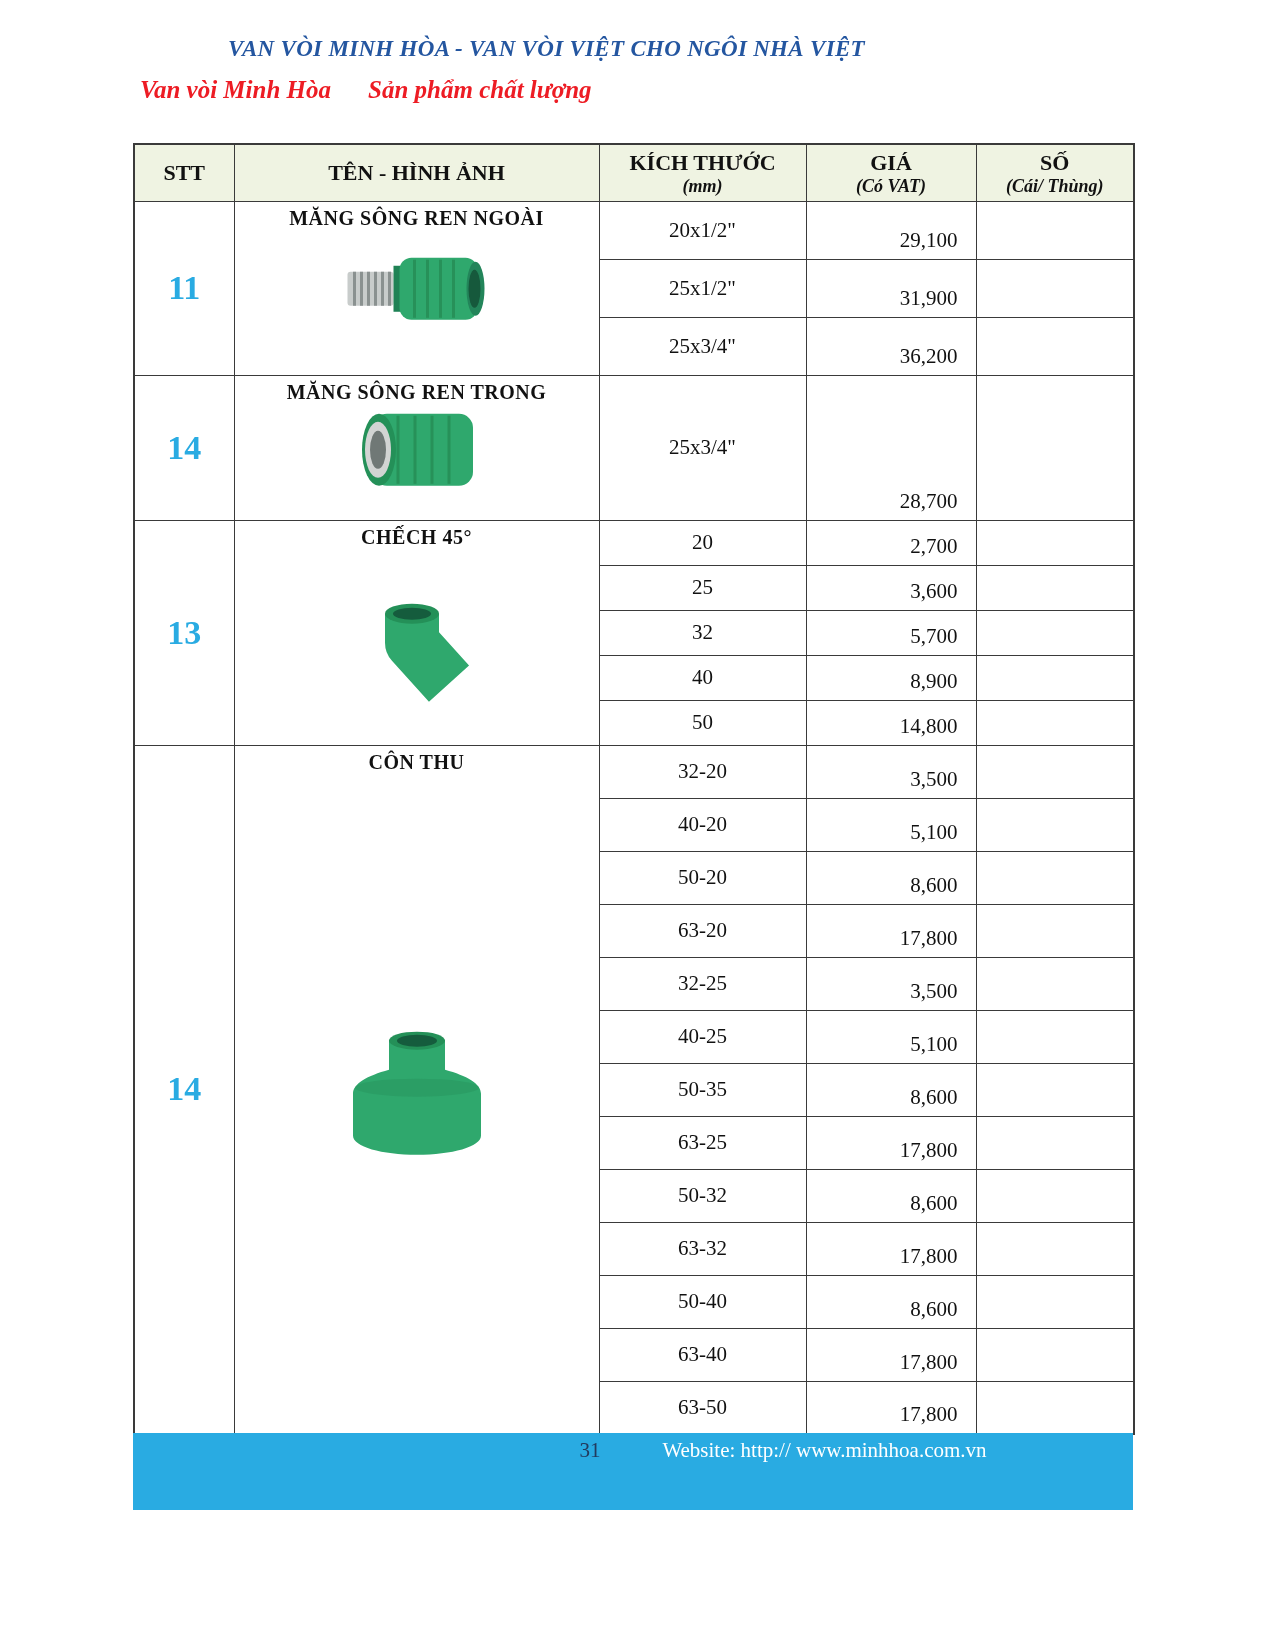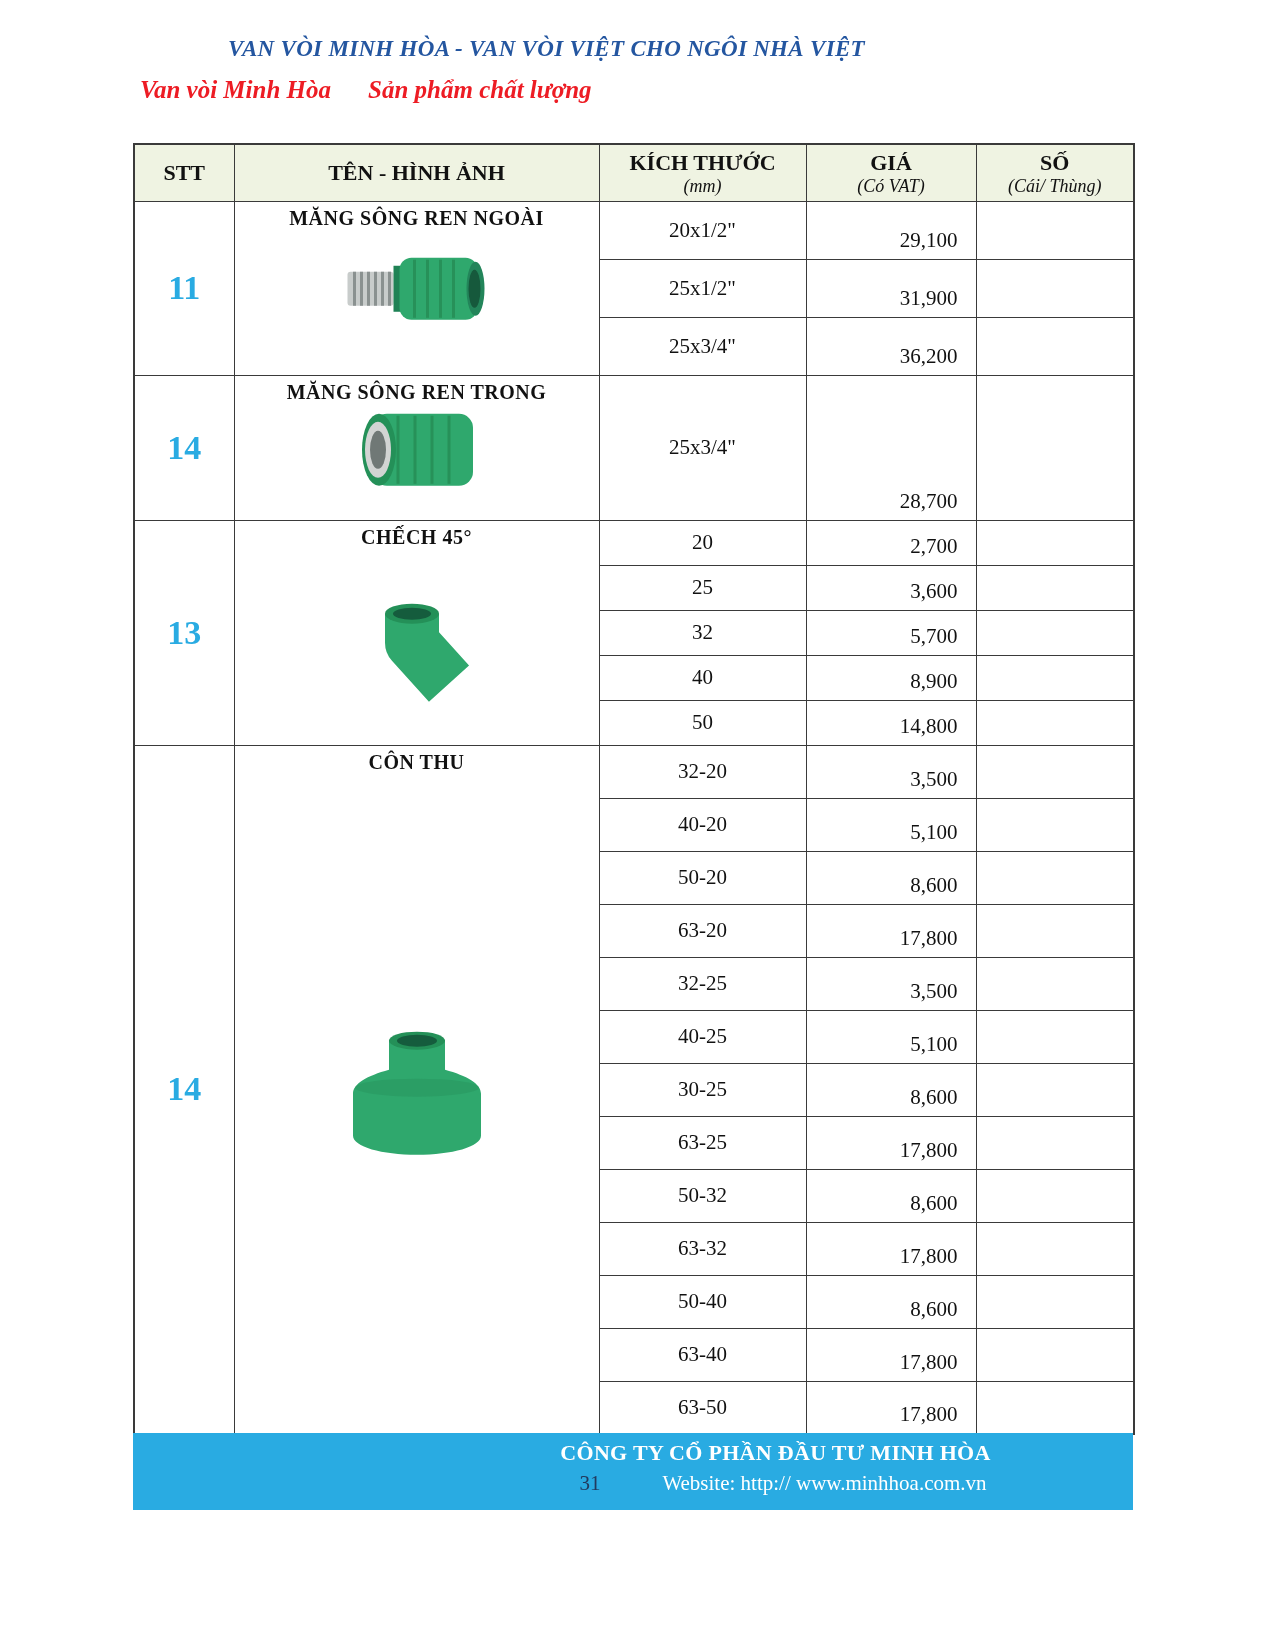--- a/index.html
+++ b/index.html
@@ -29,21 +29,21 @@
     border-collapse:collapse;table-layout:fixed;
   }
   .price-table th,.price-table td{border:1px solid #3a3a3a;padding:0;}
   .price-table{border:2px solid #3a3a3a;}
   thead tr{height:57px;}
   thead th{
     background:#eff3e2;font-size:22px;font-weight:bold;
     text-align:center;vertical-align:middle;
   }
   .h-main{line-height:26px;}
-  .h-sub{font-size:18px;font-style:italic;font-weight:normal;line-height:20px;}
+  .h-sub{font-size:18px;font-style:italic;font-weight:bold;line-height:20px;}
 
   tr.prod-11{height:58px;}
   tr.prod-12{height:145px;}
   tr.prod-13{height:45px;}
   tr.prod-14{height:53px;}
 
   td.stt-cell{
     font-size:34px;font-weight:bold;color:#29abe2;
     text-align:center;vertical-align:middle;
   }
@@ -246,21 +246,21 @@
           <td class="size-cell">32-25</td>
           <td class="price-cell">3,500</td>
           <td class="qty-cell"></td>
         </tr>
         <tr class="prod-14">
           <td class="size-cell">40-25</td>
           <td class="price-cell">5,100</td>
           <td class="qty-cell"></td>
         </tr>
         <tr class="prod-14">
-          <td class="size-cell">30-25</td>
+          <td class="size-cell">50-35</td>
           <td class="price-cell">8,600</td>
           <td class="qty-cell"></td>
         </tr>
         <tr class="prod-14">
           <td class="size-cell">63-25</td>
           <td class="price-cell">17,800</td>
           <td class="qty-cell"></td>
         </tr>
         <tr class="prod-14">
           <td class="size-cell">50-32</td>
@@ -284,20 +284,19 @@
         </tr>
         <tr class="prod-14">
           <td class="size-cell">63-50</td>
           <td class="price-cell">17,800</td>
           <td class="qty-cell"></td>
         </tr>
       </tbody>
   </table>
 
   <div class="footer-bar">
-    <div class="footer-company">CÔNG TY CỔ PHẦN ĐẦU TƯ MINH HÒA</div>
     <div class="footer-line2">
       <span class="footer-page">31</span>
       <span class="footer-website">Website: http:// www.minhhoa.com.vn</span>
     </div>
   </div>
 
 </div>
 
 </body></html>

